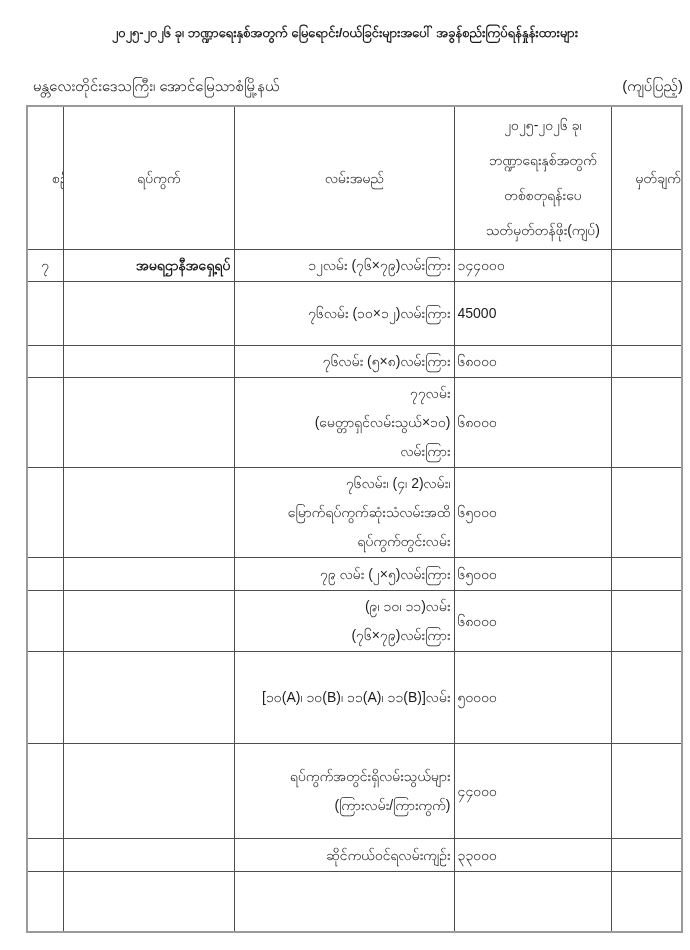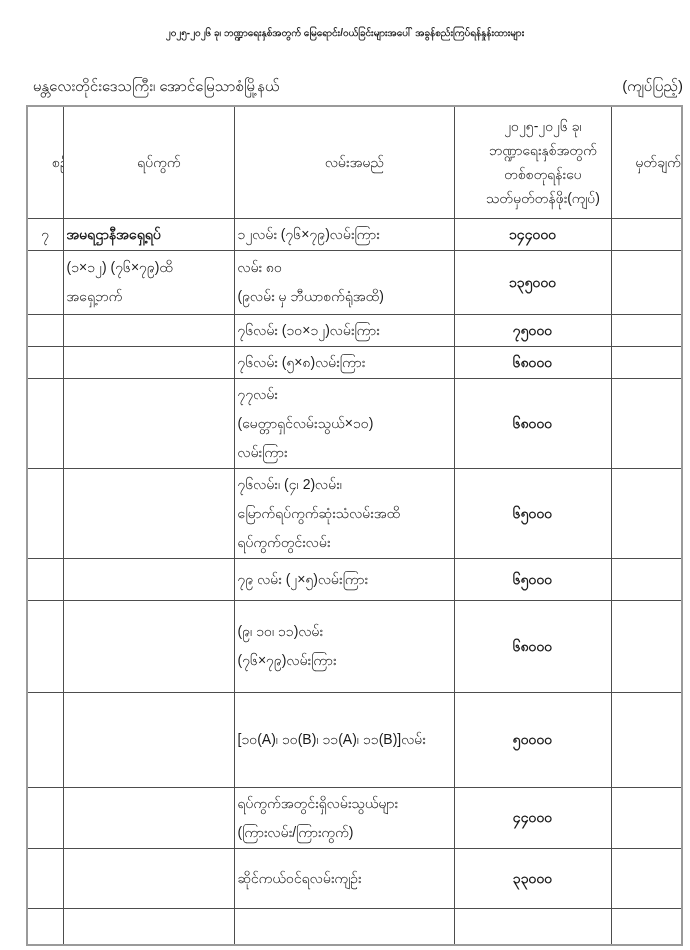--- a/index.html
+++ b/index.html
@@ -11,21 +11,21 @@
     width: 690px;
     height: 950px;
     font-family: "Liberation Sans", sans-serif;
     color: #1b1b1b;
     overflow: hidden;
   }
   .doc-title {
     margin: 23px 14px 0 14px;
     text-align: center;
     font-weight: bold;
-    font-size: 10px;
+    font-size: 13px;
     line-height: 20px;
   }
   .doc-subheader {
     display: flex;
     justify-content: space-between;
     align-items: center;
     margin: 33px 7px 9px 33px;
     font-size: 15px;
     line-height: 20px;
   }
@@ -42,29 +42,29 @@
     font-size: 14px;
     line-height: 29px;
     vertical-align: middle;
     padding: 1px 3px;
     overflow: hidden;
   }
   table.rates th {
     font-weight: normal;
     text-align: center;
     white-space: pre-line;
-    line-height: 24px;
+    line-height: 35px;
     padding-left: 24px;
   }
   thead tr { height: 112px; }
   td.c-no     { text-align: center; }
-  td.c-rate   { text-align: center; font-weight: bold; }
+  td.c-rate   { text-align: left; }
   td.c-remark { text-align: center; }
   td.c-ward, td.c-street {
-    text-align: left;
+    text-align: right;
     padding-left: 8px;
     padding-right: 4px;
     white-space: pre-line;
   }
   tbody tr:nth-child(1) td.c-ward { font-weight: bold; }
   tbody tr:nth-child(1)  { height: 31px; }
   tbody tr:nth-child(2)  { height: 64px; }
   tbody tr:nth-child(3)  { height: 31px; }
   tbody tr:nth-child(4)  { height: 30px; }
   tbody tr:nth-child(5)  { height: 32px; }
@@ -112,32 +112,23 @@
   <tbody>
     <tr>
       <td class="c-no">၇</td>
       <td class="c-ward">အမရဌာနီအရှေ့ရပ်</td>
       <td class="c-street">၁၂လမ်း (၇၆×၇၉)လမ်းကြား</td>
       <td class="c-rate">၁၄၄၀၀၀</td>
       <td class="c-remark"></td>
     </tr>
     <tr>
       <td class="c-no"></td>
-      <td class="c-ward">(၁×၁၂) (၇၆×၇၉)ထိ
-အရှေ့ဘက်</td>
-      <td class="c-street">လမ်း ၈၀
-(၉လမ်း မှ ဘီယာစက်ရုံအထိ)</td>
-      <td class="c-rate">၁၃၅၀၀၀</td>
-      <td class="c-remark"></td>
-    </tr>
-    <tr>
-      <td class="c-no"></td>
       <td class="c-ward"></td>
       <td class="c-street">၇၆လမ်း (၁၀×၁၂)လမ်းကြား</td>
-      <td class="c-rate">၇၅၀၀၀</td>
+      <td class="c-rate">45000</td>
       <td class="c-remark"></td>
     </tr>
     <tr>
       <td class="c-no"></td>
       <td class="c-ward"></td>
       <td class="c-street">၇၆လမ်း (၅×၈)လမ်းကြား</td>
       <td class="c-rate">၆၈၀၀၀</td>
       <td class="c-remark"></td>
     </tr>
     <tr>

